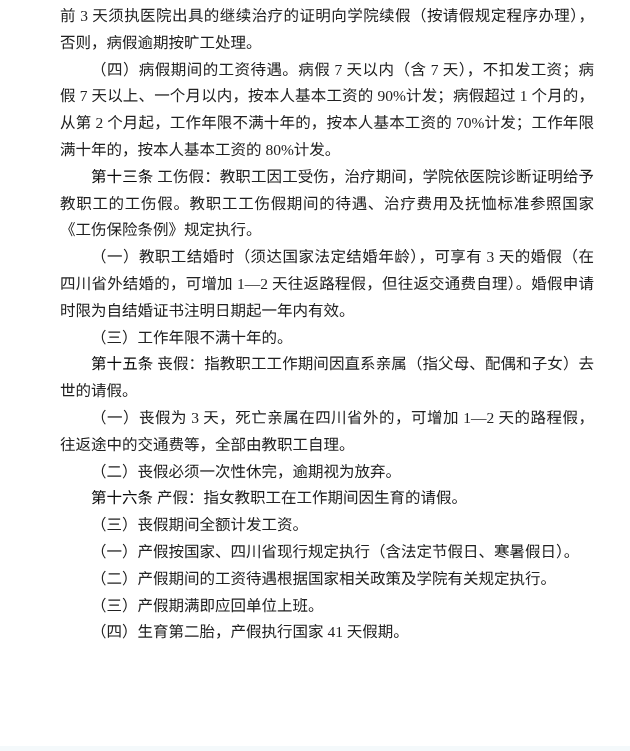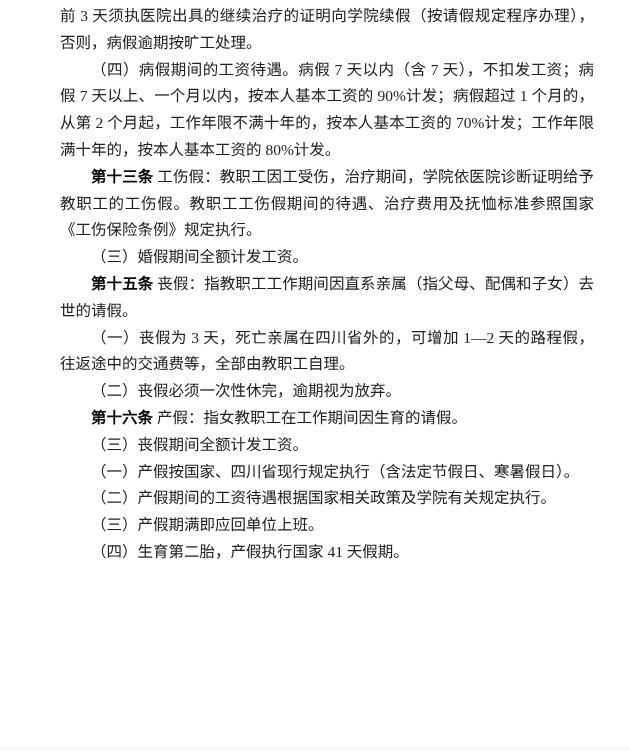--- a/index.html
+++ b/index.html
@@ -24,42 +24,43 @@
     top:3px;left:0;right:0;
     padding:0 36px 0 60px;
     font-family:"Liberation Serif","DejaVu Serif",serif;
     font-size:15.5px;
     line-height:26.8px;
     color:var(--text-color);
     text-align:justify;
   }
   .para{margin:0;}
   .para.indent{text-indent:2em;}
-  .lead{font-weight:700;color:var(--lead-color);}
+  .lead{font-weight:400;color:var(--lead-color);}
   .edge-strip{
     position:absolute;left:0;right:0;bottom:0;height:5px;
     background:var(--edge-color);
   }
 </style>
 </head>
 <body>
 
 <div class="page">
   <div class="content" id="doc-body">
   <p class="para"><span class="ptext">前 3 天须执医院出具的继续治疗的证明向学院续假（按请假规定程序办理），否则，病假逾期按旷工处理。</span></p>
 
 
   <p class="para indent"><span class="ptext">（四）病假期间的工资待遇。病假 7 天以内（含 7 天），不扣发工资；病假 7 天以上、一个月以内，按本人基本工资的 90%计发；病假超过 1 个月的，从第 2 个月起，工作年限不满十年的，按本人基本工资的 70%计发；工作年限满十年的，按本人基本工资的 80%计发。</span></p>
 
   <p class="para indent"><span class="lead">第十三条</span><span class="ptext"> 工伤假：教职工因工受伤，治疗期间，学院依医院诊断证明给予教职工的工伤假。教职工工伤假期间的待遇、治疗费用及抚恤标准参照国家《工伤保险条例》规定执行。</span></p>
 
 
+  <p class="para indent"><span class="ptext">（一）教职工结婚时（须达国家法定结婚年龄），可享有 3 天的婚假（在四川省外结婚的，可增加 1—2 天往返路程假，但往返交通费自理）。婚假申请时限为自结婚证书注明日期起一年内有效。</span></p>
 
 
-  <p class="para indent"><span class="ptext">（三）婚假期间全额计发工资。</span></p>
+  <p class="para indent"><span class="ptext">（三）工作年限不满十年的。</span></p>
 
   <p class="para indent"><span class="lead">第十五条</span><span class="ptext"> 丧假：指教职工工作期间因直系亲属（指父母、配偶和子女）去世的请假。</span></p>
 
   <p class="para indent"><span class="ptext">（一）丧假为 3 天，死亡亲属在四川省外的，可增加 1—2 天的路程假，往返途中的交通费等，全部由教职工自理。</span></p>
 
   <p class="para indent"><span class="ptext">（二）丧假必须一次性休完，逾期视为放弃。</span></p>
 
   <p class="para indent"><span class="lead">第十六条</span><span class="ptext"> 产假：指女教职工在工作期间因生育的请假。</span></p>
 
   <p class="para indent"><span class="ptext">（三）丧假期间全额计发工资。</span></p>

